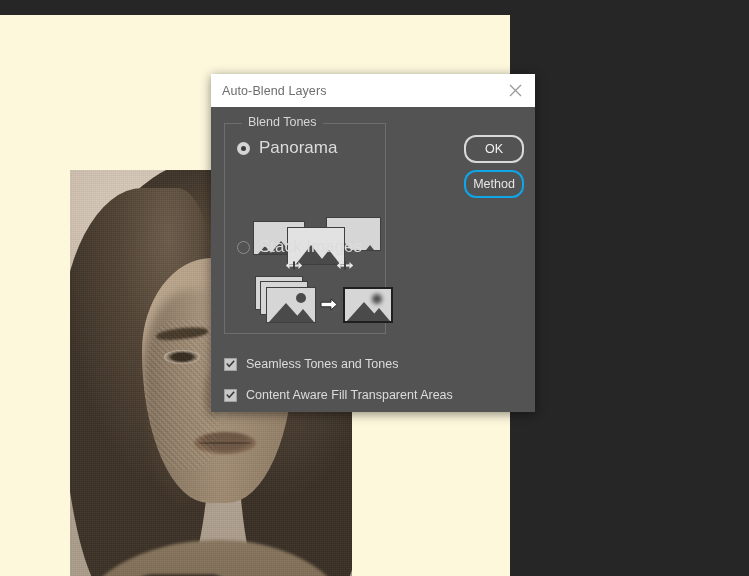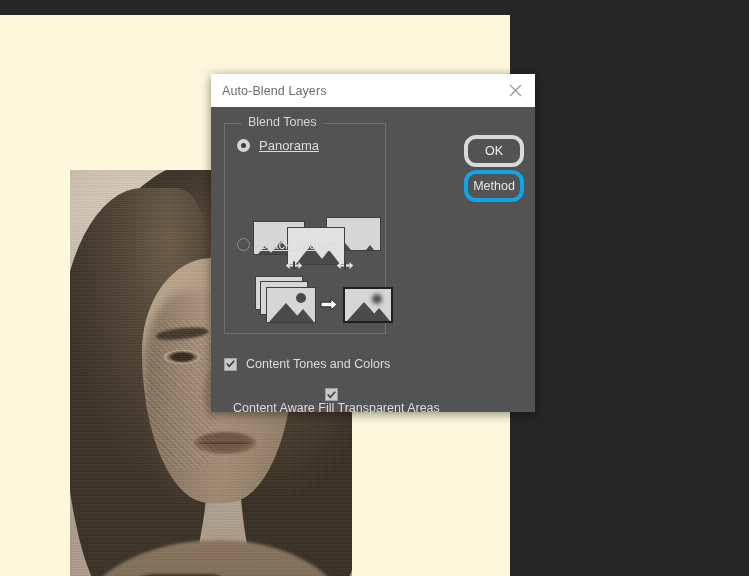--- a/index.html
+++ b/index.html
@@ -238,22 +238,21 @@
     border: 1.5px solid #8d8d8d;
   }
   .radio-dot {
     width: 5px; height: 5px;
     border-radius: 50%;
     background: #3c3c3c;
   }
   .radio-label {
     margin-left: 9px;
     color: #dcdcdc;
-    font-size: 13px;
-    text-decoration: underline;
+    font-size: 17px;
   }
 
   
   #panorama-art {
     position: absolute;
     left: 28px; top: 93px;
     width: 130px; height: 54px;
   }
   .pano-tile {
     position: absolute;
@@ -317,21 +316,21 @@
     width: 10px; height: 10px;
     border-radius: 50%;
     background: #4a4a4a;
   }
   .thumb-sun.blur { filter: blur(2.3px); }
 
   
   .dlg-btn {
     position: absolute;
     width: 60px; height: 24px;
-    border: 4px solid #0ea5e9;
+    border: 2px solid #0ea5e9;
     border-radius: 12px;
     background: transparent;
     color: #e6e6e6;
     font-size: 12.5px;
     font-family: "Liberation Sans", sans-serif;
     cursor: pointer;
     display: flex; align-items: center; justify-content: center;
     padding: 12px;
   }
   .dlg-btn.primary { border-color: #d9d9d9; color: #f2f2f2; }
@@ -351,21 +350,21 @@
     display: flex; align-items: center; justify-content: center;
     flex: none;
   }
   .checkbox svg { display: block; }
   .check-label {
     margin-left: 9px;
     color: #dcdcdc;
     font-size: 12.5px;
   }
   #chk-seamless { left: 13px; top: 250px; }
-  #chk-contentaware { left: 13px; top: 281px; flex-direction: column; }
+  #chk-contentaware { left: 13px; top: 281px; }
 </style>
 </head>
 <body>
 
 <div id="workspace">
 
   <div id="top-strip"></div>
 
   <div id="canvas">
     <div id="photo">
@@ -476,21 +475,21 @@
 
       <button class="dlg-btn primary" id="btn-ok">OK</button>
       <button class="dlg-btn" id="btn-cancel">Method</button>
 
       <div class="check-row" id="chk-seamless">
         <span class="checkbox">
           <svg width="9" height="8" viewBox="0 0 9 8" aria-hidden="true">
             <path d="M0.8 3.6 L3.2 6.4 L8.2 0.8" stroke="#3a3a3a" stroke-width="1.6" fill="none"></path>
           </svg>
         </span>
-        <span class="check-label">Content Tones and Colors</span>
+        <span class="check-label">Seamless Tones and Tones</span>
       </div>
 
       <div class="check-row" id="chk-contentaware">
         <span class="checkbox">
           <svg width="9" height="8" viewBox="0 0 9 8" aria-hidden="true">
             <path d="M0.8 3.6 L3.2 6.4 L8.2 0.8" stroke="#3a3a3a" stroke-width="1.6" fill="none"></path>
           </svg>
         </span>
         <span class="check-label">Content Aware Fill Transparent Areas</span>
       </div>

